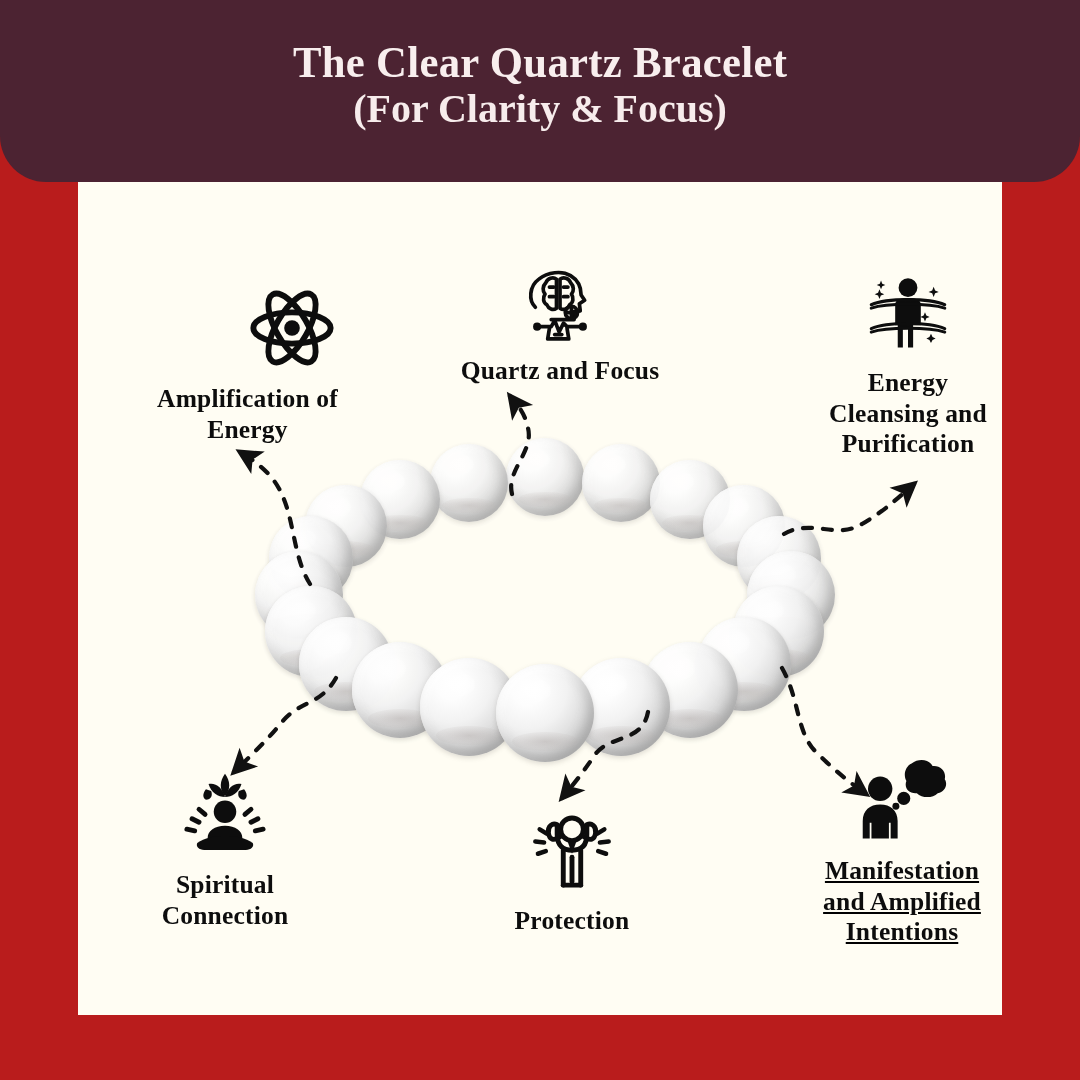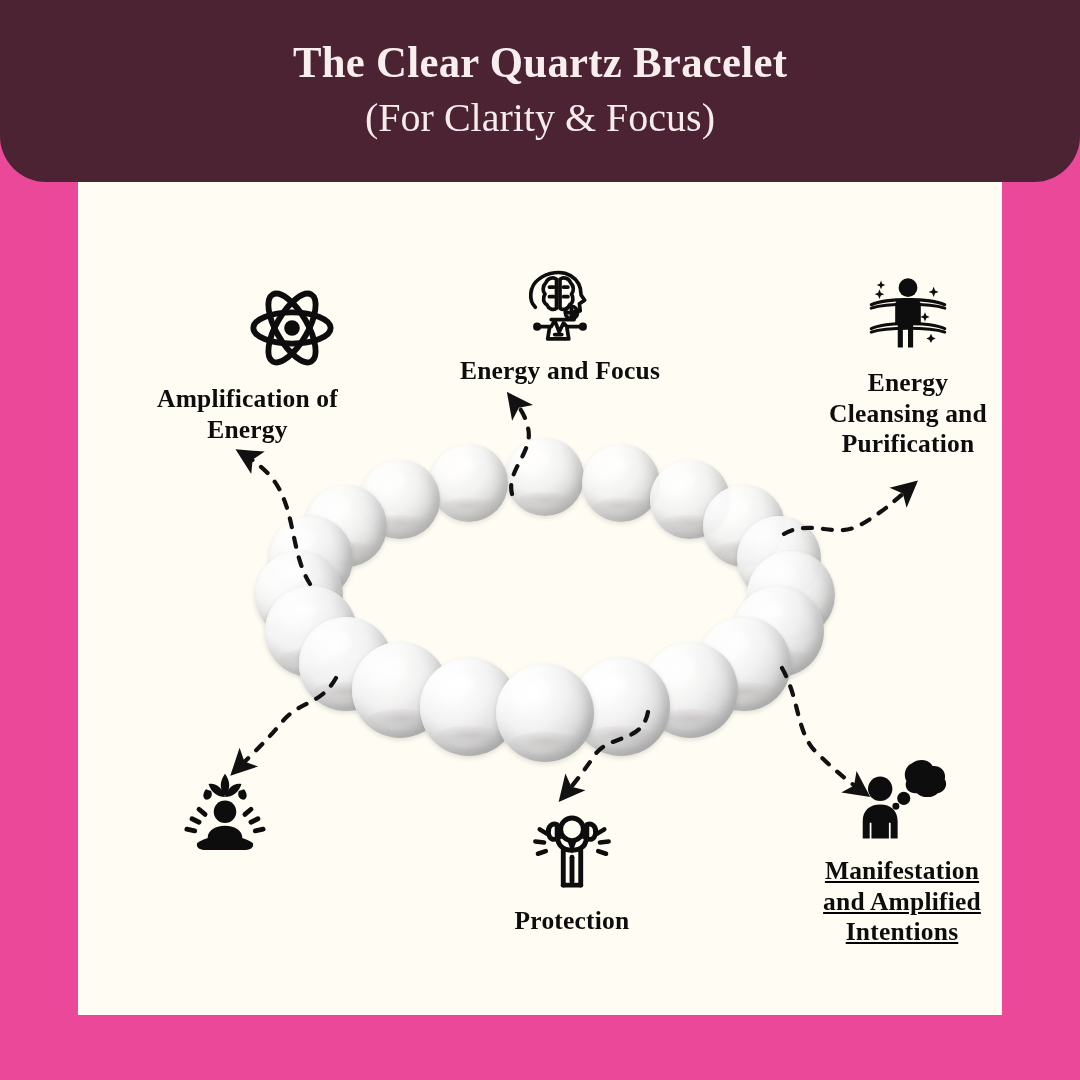--- a/index.html
+++ b/index.html
@@ -10,21 +10,21 @@
     width: 1080px;
     height: 1080px;
     background: #fdf5da;
     font-family: "Liberation Serif", "DejaVu Serif", serif;
     overflow: hidden;
   }
   #infographic {
     position: relative;
     width: 1080px;
     height: 1080px;
-    background: #ec4899;
+    background: #b91c1c;
   }
   
   #header-banner {
     position: absolute;
     left: 0;
     top: 0;
     width: 1080px;
     height: 182px;
     background: #4c2332;
     border-bottom-left-radius: 46px;
@@ -42,23 +42,22 @@
     font-weight: bold;
     letter-spacing: 0.3px;
     line-height: 1.08;
     text-align: center;
     transform: scaleX(0.95);
     white-space: nowrap;
   }
   #header-subtitle {
     color: #f7ecec;
     font-size: 40px;
-    font-weight: normal;
+    font-weight: bold;
     line-height: 1.1;
-    margin-top: 9px;
     text-align: right;
     white-space: nowrap;
   }
   
   #content-card {
     position: absolute;
     left: 78px;
     top: 182px;
     width: 924px;
     height: 833px;
@@ -218,21 +217,21 @@
           <circle cx="63" cy="62" r="7"></circle>
           <path d="M 63 58 L 63 66 M 59 62 L 67 62"></path>
           <path d="M 26 78 L 40 78 L 44 71 L 49 84 L 54 74 L 58 78 L 74 78"></path>
           <path d="M 38 80 L 36 92 L 60 92 L 58 80"></path>
           <path d="M 44 87 L 52 87"></path>
         </g>
         <circle cx="24" cy="78" r="4.6" fill="#0d0d0d"></circle>
         <circle cx="76" cy="78" r="4.6" fill="#0d0d0d"></circle>
       </svg>
     </span>
-    <span class="feature-label">Energy and Focus</span>
+    <span class="feature-label">Quartz and Focus</span>
   </div>
 
   <div class="feature" id="feature-cleansing">
     <span class="feature-icon">
       <svg width="94" height="86" viewBox="0 0 110 100">
         <g fill="#0d0d0d">
           <circle cx="55" cy="18" r="11"></circle>
           <path d="M 40 38 C 40 32 46 30 55 30 C 64 30 70 32 70 38 L 70 62 L 61 62 L 61 88 L 55 88 L 55 64 L 49 64 L 49 88 L 43 88 L 43 62 L 40 62 Z"></path>
           <path d="M 38 12 L 40 17 L 45 19 L 40 21 L 38 26 L 36 21 L 31 19 L 36 17 Z" transform="translate(-14 4) scale(0.72) translate(14 -4)"></path>
         </g>
@@ -271,20 +270,22 @@
         <g stroke="#0d0d0d" stroke-width="5.6" stroke-linecap="round">
           <path d="M 22 58 L 30 62"></path>
           <path d="M 16 70 L 25 72"></path>
           <path d="M 30 47 L 37 53"></path>
           <path d="M 98 58 L 90 62"></path>
           <path d="M 104 70 L 95 72"></path>
           <path d="M 90 47 L 83 53"></path>
         </g>
       </svg>
     </span>
+    <span class="feature-label">Spiritual
+Connection</span>
   </div>
 
   <div class="feature" id="feature-protection">
     <span class="feature-icon">
       <svg width="96" height="88" viewBox="0 0 110 100">
         <g fill="none" stroke="#0d0d0d" stroke-width="5.6" stroke-linecap="round" stroke-linejoin="round">
           <circle cx="55" cy="24" r="13"></circle>
           <path d="M 42 32 C 34 38 29 36 28 28 C 27 20 33 16 38 19"></path>
           <path d="M 68 32 C 76 38 81 36 82 28 C 83 20 77 16 72 19"></path>
           <path d="M 38 19 L 38 30 C 38 44 46 48 55 48 C 64 48 72 44 72 30 L 72 19"></path>

